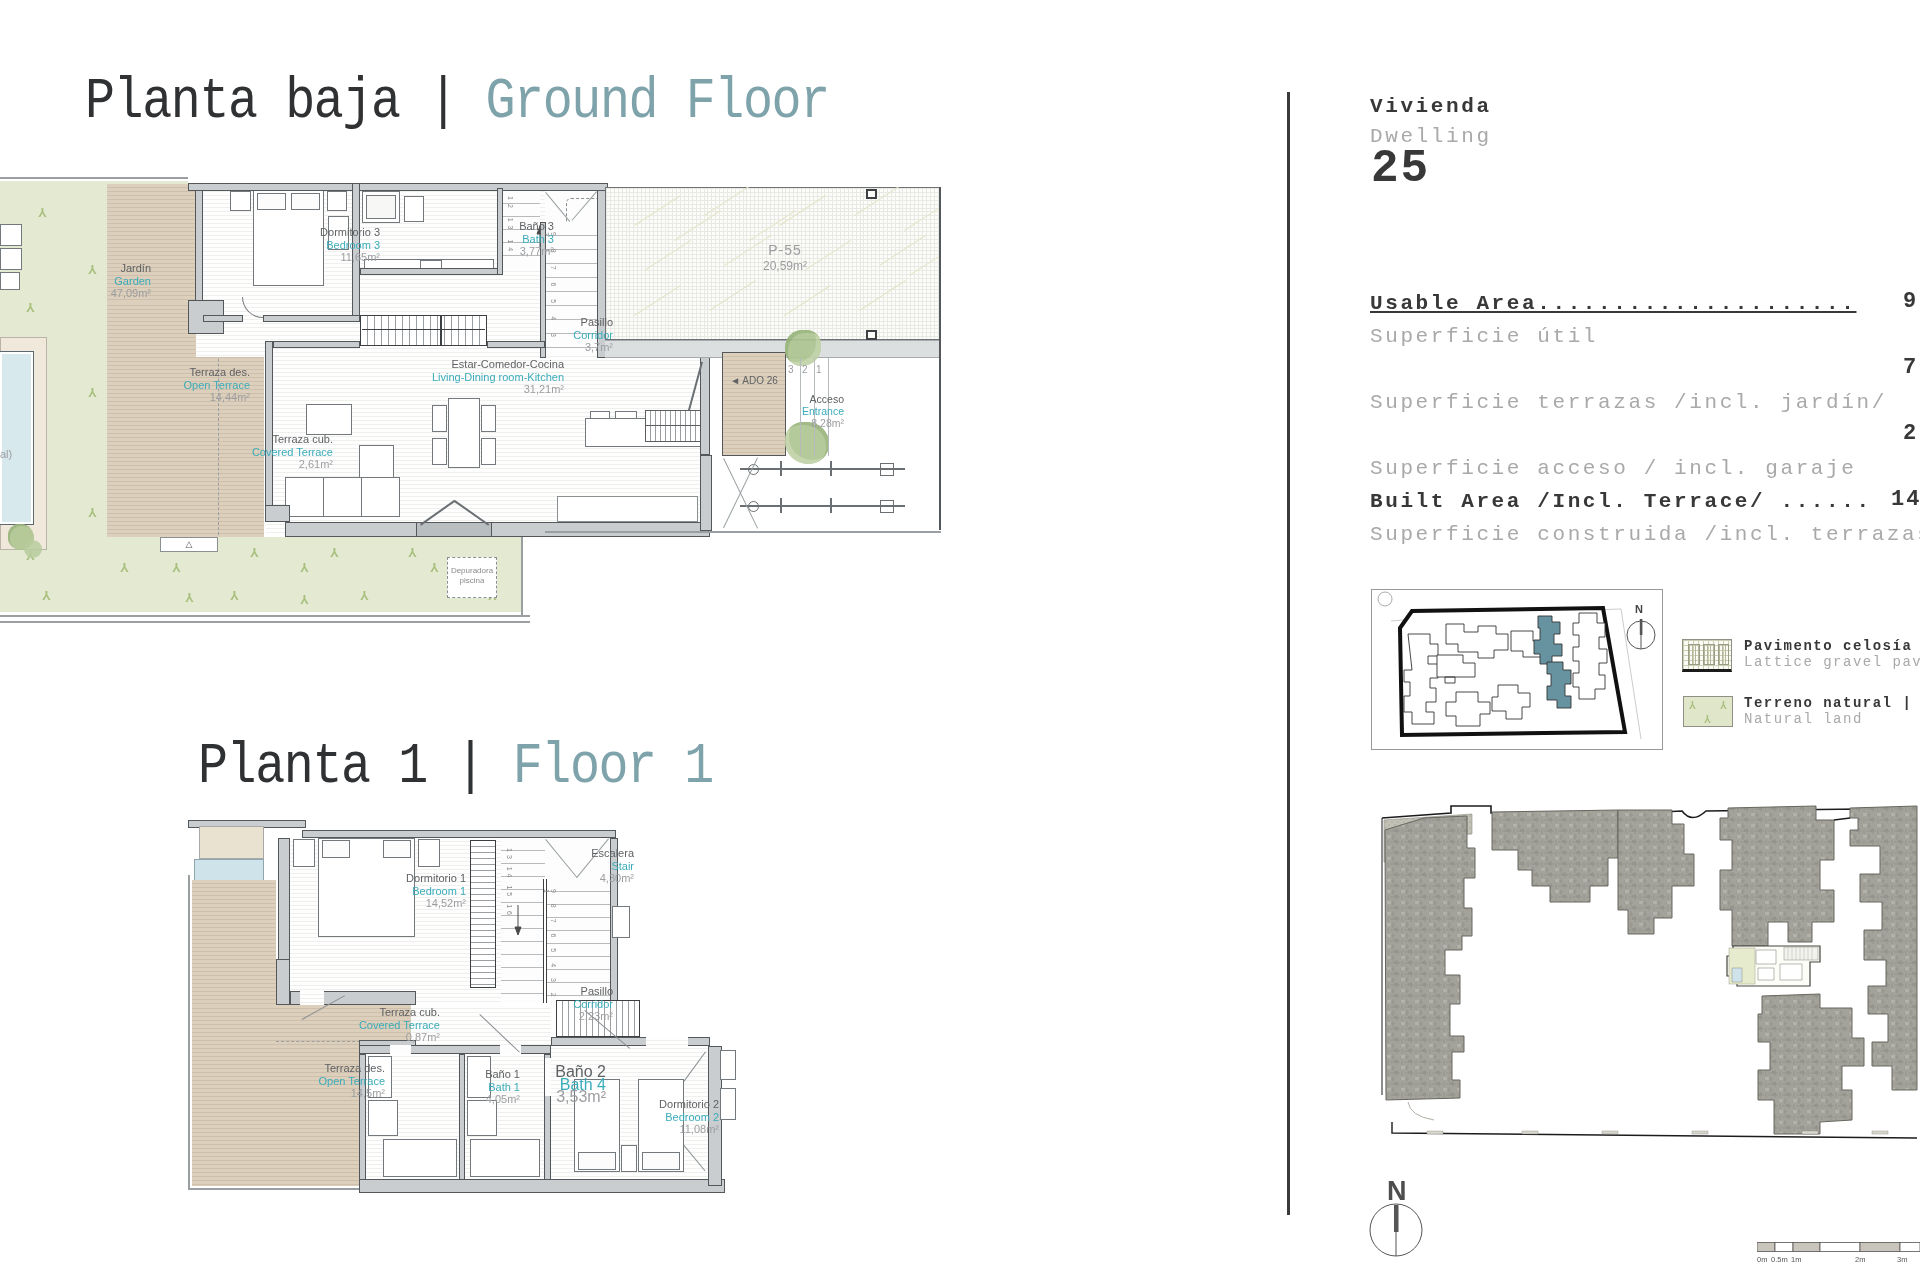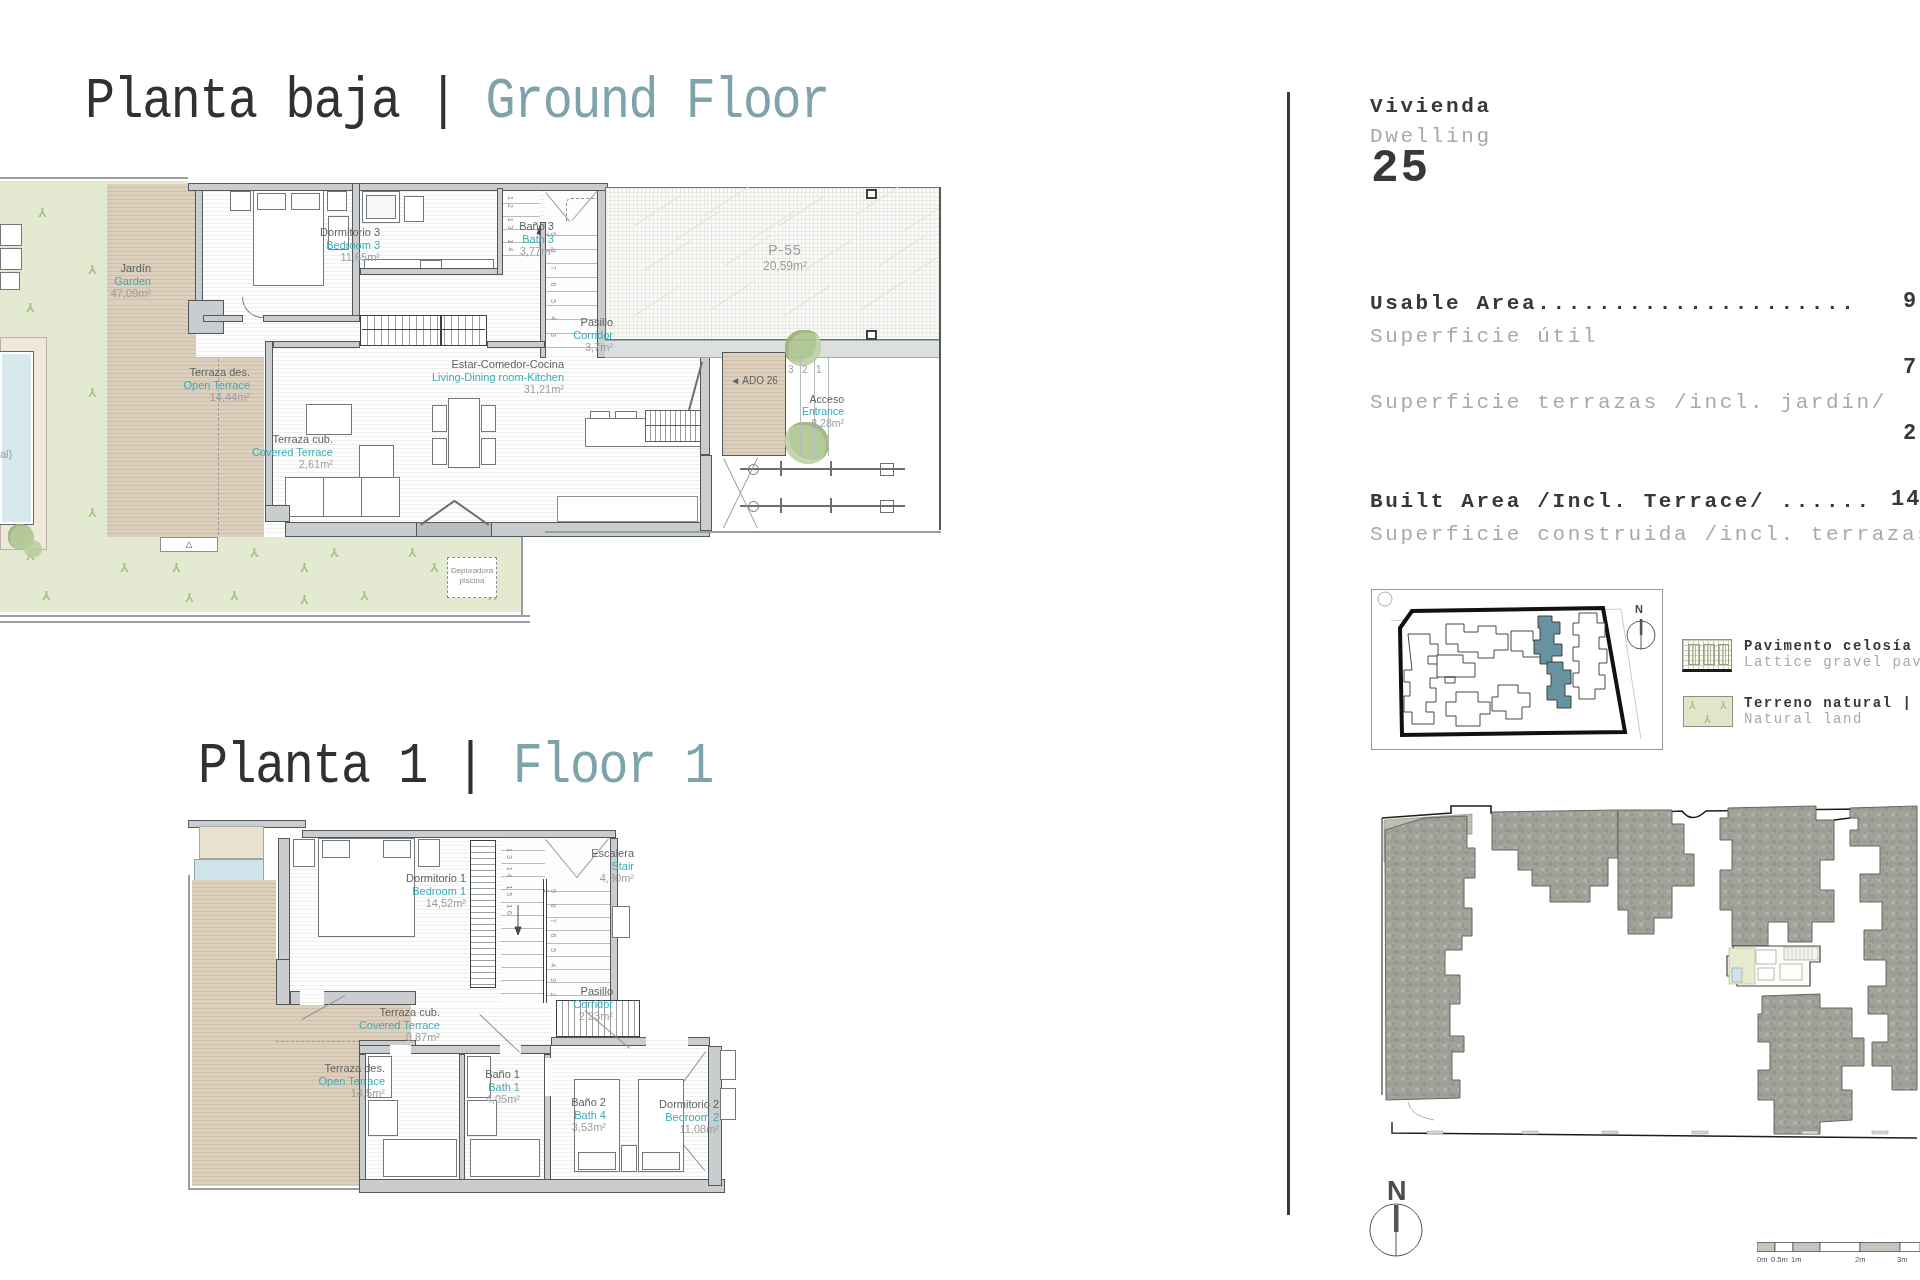--- a/index.html
+++ b/index.html
@@ -501,54 +501,55 @@
       <div class="en">Open Terrace</div>
       <div class="m2">14,5m²</div>
     </div>
 
 <div class="abs lbl" style="left:340px;top:1068px;width:180px;font-size:11px;line-height:12.5px;">
       <div class="es">Baño 1</div>
       <div class="en">Bath 1</div>
       <div class="m2">4,05m²</div>
     </div>
 
-<div class="abs lbl" style="left:426px;top:1096px;width:180px;font-size:11px;line-height:12.5px;">
+<div class="abs lbl" style="left:426px;top:1066px;width:180px;font-size:16px;line-height:12.5px;">
       <div class="es">Baño 2</div>
       <div class="en">Bath 4</div>
       <div class="m2">3,53m²</div>
     </div>
 
 <div class="abs lbl" style="left:539px;top:1098px;width:180px;font-size:11px;line-height:12.5px;">
       <div class="es">Dormitorio 2</div>
       <div class="en">Bedroom 2</div>
       <div class="m2">11,08m²</div>
     </div>
 
 <div class="abs" style="left:1287px;top:92px;width:3px;height:1123px;background:#3a3a3a;"></div>
 
 <div class="abs mono-b" style="left:1370px;top:95px;font-size:21px;letter-spacing:2.6px;">Vivienda</div>
 
 <div class="abs mono-g" style="left:1370px;top:125px;font-size:21px;letter-spacing:2.6px;">Dwelling</div>
 
 <div class="abs mono-b" style="left:1371px;top:143px;font-size:46px;letter-spacing:2px;">25</div>
 
-<div class="abs mono-b" style="left:1370px;top:292px;font-size:21px;letter-spacing:2.6px;white-space:nowrap;">Usable Area.....................</div>
+<div class="abs mono-b" style="left:1370px;top:292px;font-size:21px;letter-spacing:2.6px;white-space:nowrap;text-decoration:underline;">Usable Area.....................</div>
 
 <div class="abs mono-b" style="left:1903px;top:289px;font-size:22px;letter-spacing:2px;">9</div>
 
 <div class="abs mono-g" style="left:1370px;top:325px;font-size:21px;letter-spacing:2.6px;white-space:nowrap;">Superficie útil</div>
 
 
 <div class="abs mono-b" style="left:1903px;top:355px;font-size:22px;letter-spacing:2px;">7</div>
 
 <div class="abs mono-g" style="left:1370px;top:391px;font-size:21px;letter-spacing:2.6px;white-space:nowrap;">Superficie terrazas /incl. jardín/</div>
 
 
 <div class="abs mono-b" style="left:1903px;top:421px;font-size:22px;letter-spacing:2px;">2</div>
 
+<div class="abs mono-g" style="left:1370px;top:457px;font-size:21px;letter-spacing:2.6px;white-space:nowrap;">Superficie acceso / incl. garaje</div>
 
 <div class="abs mono-b" style="left:1370px;top:490px;font-size:21px;letter-spacing:2.6px;white-space:nowrap;">Built Area /Incl. Terrace/ ......</div>
 
 <div class="abs mono-b" style="left:1891px;top:487px;font-size:22px;letter-spacing:2px;">14</div>
 
 <div class="abs mono-g" style="left:1370px;top:523px;font-size:21px;letter-spacing:2.6px;white-space:nowrap;">Superficie construida /incl. terrazas</div>
 
 <div class="abs" style="left:1371px;top:589px;width:292px;height:161px;"><svg width="292" height="161" viewBox="0 0 292 161">
 <rect x="0.5" y="0.5" width="291" height="160" fill="#fff" stroke="#999" stroke-width="1"></rect>
 <circle cx="14" cy="10" r="7" fill="none" stroke="#aaa"></circle>

